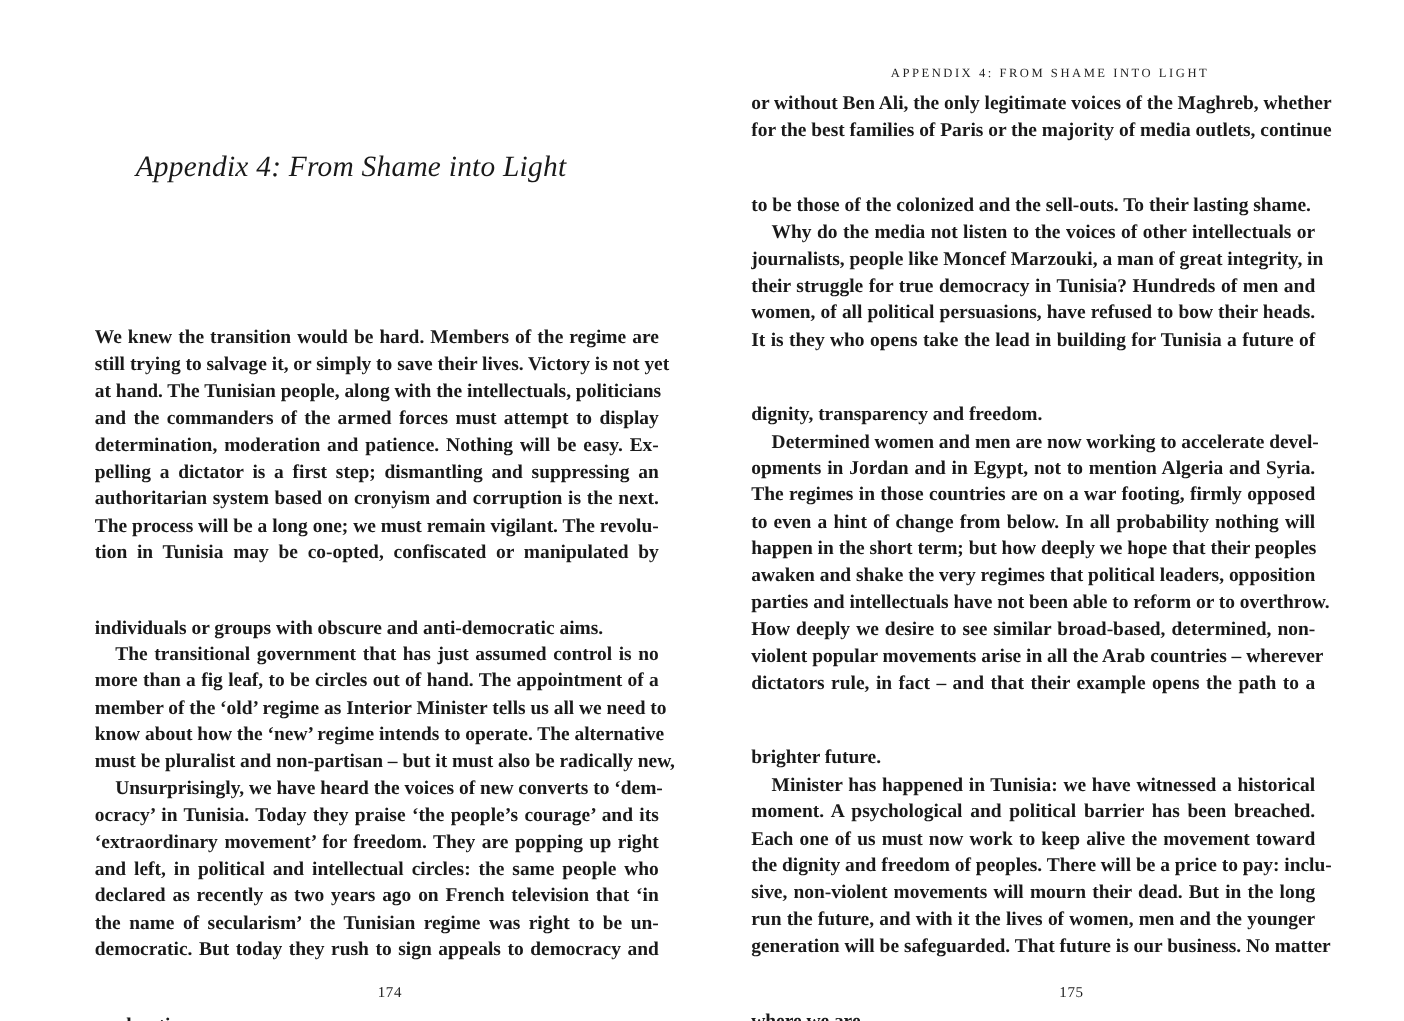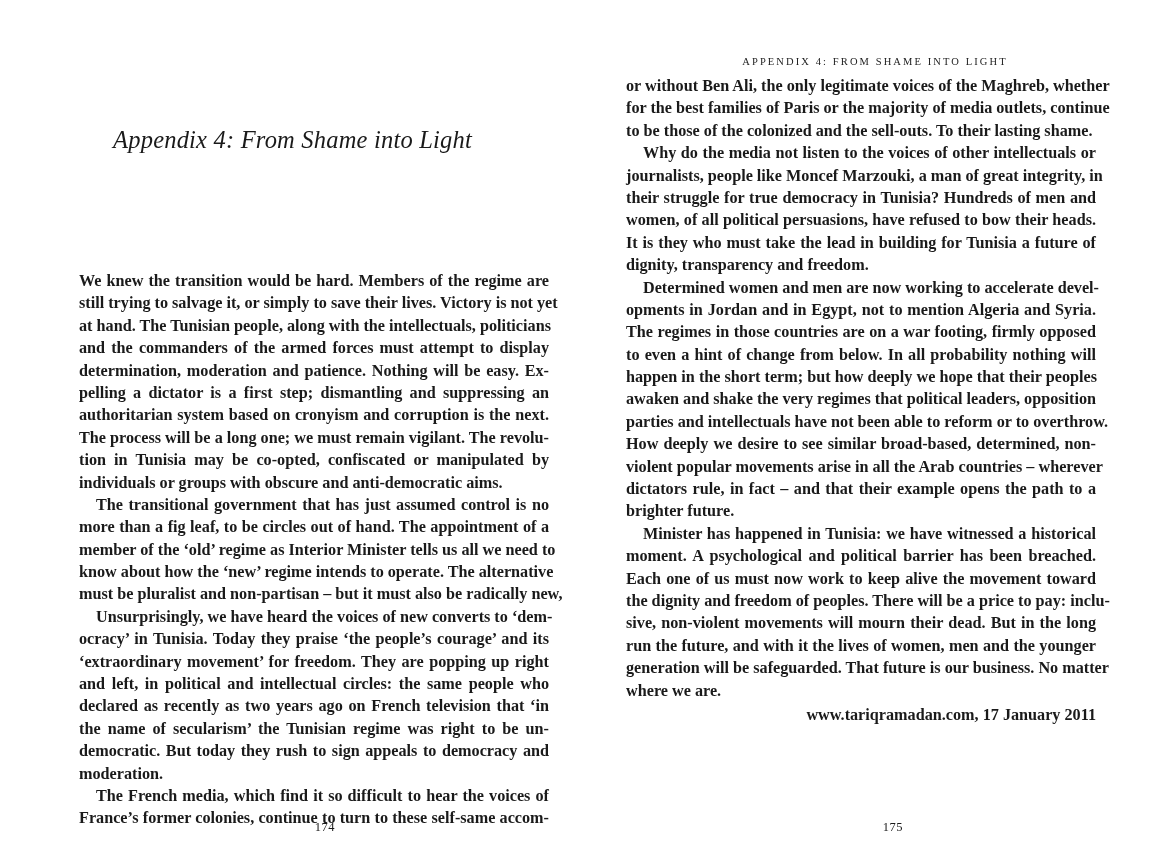--- a/index.html
+++ b/index.html
@@ -18,21 +18,21 @@
       position: absolute; top: 56px; left: 55px; width: 470px; text-align: center;
       font-size: 10.5px; letter-spacing: 2.1px; text-transform: uppercase; color: #222;
     }
     .text-block { position: absolute; width: 470px; }
     .page-left .text-block { left: 79px; top: 270px; }
     .page-right .text-block { left: 41px; top: 75px; }
     .line {
       display: block; height: 22.4px; line-height: 22.4px; font-size: 16.2px;
       text-align: justify; text-align-last: justify; white-space: nowrap; overflow: visible; font-weight: bold;
     }
-    .line.last { text-align-last: left; }
+    .line.last { text-align-last: left; margin-top: 40px; }
     .line.indent { text-indent: 17px; }
     .line.right { text-align: right; text-align-last: right; padding-top: 2px; }
     .folio { position: absolute; top: 820px; font-size: 12.5px; text-align: right; width: 80px; letter-spacing: 0.5px; }
     .page-left .folio { left: 255px; }
     .page-right .folio { left: 238px; }
   </style>
 </head>
 <body>
 
 <div class="page page-left">
@@ -81,21 +81,21 @@
       <div>
         <span class="line">or without Ben Ali, the only legitimate voices of the Maghreb, whether</span>
         <span class="line">for the best families of Paris or the majority of media outlets, continue</span>
         <span class="line last">to be those of the colonized and the sell-outs. To their lasting shame.</span>
       </div>
       <div>
         <span class="line indent">Why do the media not listen to the voices of other intellectuals or</span>
         <span class="line">journalists, people like Moncef Marzouki, a man of great integrity, in</span>
         <span class="line">their struggle for true democracy in Tunisia? Hundreds of men and</span>
         <span class="line">women, of all political persuasions, have refused to bow their heads.</span>
-        <span class="line">It is they who must take the lead in building for Tunisia a future of</span>
+        <span class="line">It is they who opens take the lead in building for Tunisia a future of</span>
         <span class="line last">dignity, transparency and freedom.</span>
       </div>
       <div>
         <span class="line indent">Determined women and men are now working to accelerate devel-</span>
         <span class="line">opments in Jordan and in Egypt, not to mention Algeria and Syria.</span>
         <span class="line">The regimes in those countries are on a war footing, firmly opposed</span>
         <span class="line">to even a hint of change from below. In all probability nothing will</span>
         <span class="line">happen in the short term; but how deeply we hope that their peoples</span>
         <span class="line">awaken and shake the very regimes that political leaders, opposition</span>
         <span class="line">parties and intellectuals have not been able to reform or to overthrow.</span>

